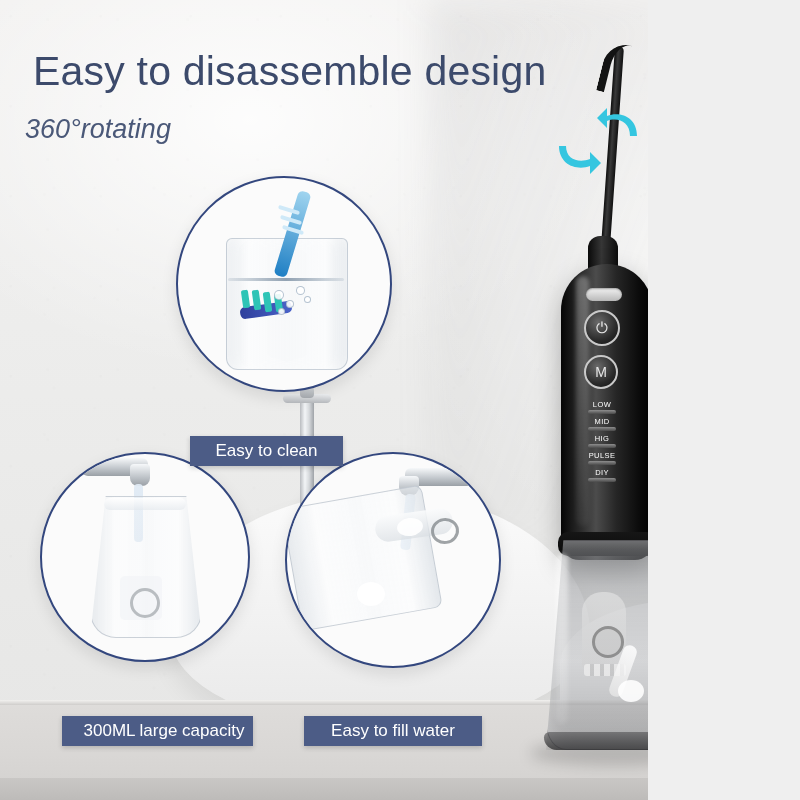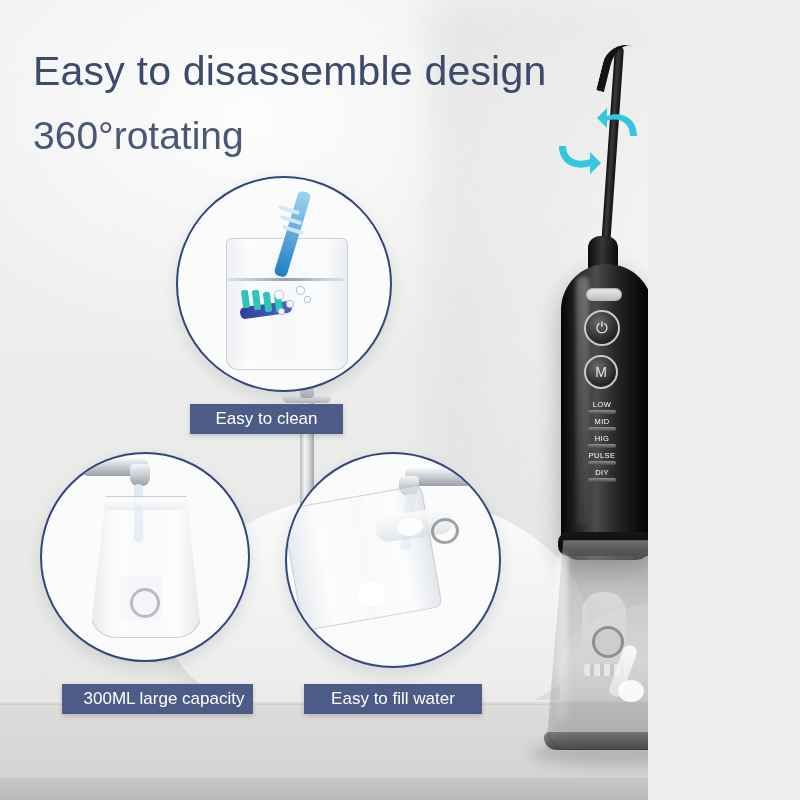--- a/index.html
+++ b/index.html
@@ -67,22 +67,22 @@
     border-radius:8px;background:linear-gradient(180deg,#ffffff,#ededed);}
   .leaf{position:absolute;background:#4e7a33;border-radius:60% 10% 60% 10%;}
   .l1{left:696px;top:534px;width:16px;height:26px;transform:rotate(-22deg);background:#5c8a3c;}
   .l2{left:708px;top:527px;width:14px;height:30px;transform:rotate(6deg);background:#4a7530;}
   .l3{left:718px;top:536px;width:16px;height:24px;transform:rotate(28deg);background:#56833a;}
   .l4{left:704px;top:545px;width:22px;height:16px;transform:rotate(-8deg);background:#3f6a29;}
 
   
   .headline{position:absolute;left:33px;top:48px;
     font-size:41px;letter-spacing:.2px;color:#3c4a6b;white-space:nowrap;}
-  .subline{position:absolute;left:33px;top:114px;
-    font-size:39px;color:#4a5878;white-space:nowrap;}
+  .subline{position:absolute;left:25px;top:114px;
+    font-size:27px;color:#4a5878;white-space:nowrap;font-style:italic;}
 
   
   #product{position:absolute;left:520px;top:40px;width:180px;height:680px;}
   .nozzle{position:absolute;left:80px;top:6px;width:9px;height:215px;
     background:linear-gradient(90deg,#0d0d0d,#3a3a3a 40%,#101010);
     border-radius:5px;
     transform:rotate(4deg);transform-origin:bottom center;}
   .nozzle-tipcurve{position:absolute;left:82px;top:2px;width:16px;height:52px;
     border-left:8px solid #131313;border-top-left-radius:26px;
     transform:rotate(14deg);}
@@ -185,21 +185,21 @@
       rgba(244,247,250,.38) 52%,rgba(252,253,254,.5) 80%,rgba(222,227,232,.8));
     border:1px solid rgba(190,198,206,.8);}
 
   
   .caption{position:absolute;
     background:#4c5c86;
     color:#ffffff;
     font-size:17px;
     display:flex;align-items:center;justify-content:center;
     box-shadow:0 2px 5px rgba(0,0,0,.18);
-    white-space:nowrap;}
+    white-space:nowrap;margin-top:32px;}
   #cap-clean{left:190px;top:404px;width:153px;height:30px;}
   #cap-capacity{left:62px;top:684px;width:178px;height:30px;padding-left:13px;}
   #cap-fill{left:304px;top:684px;width:178px;height:30px;}
 </style>
 </head>
 <body>
 
 <div id="stage">
 
   <div class="wall">

